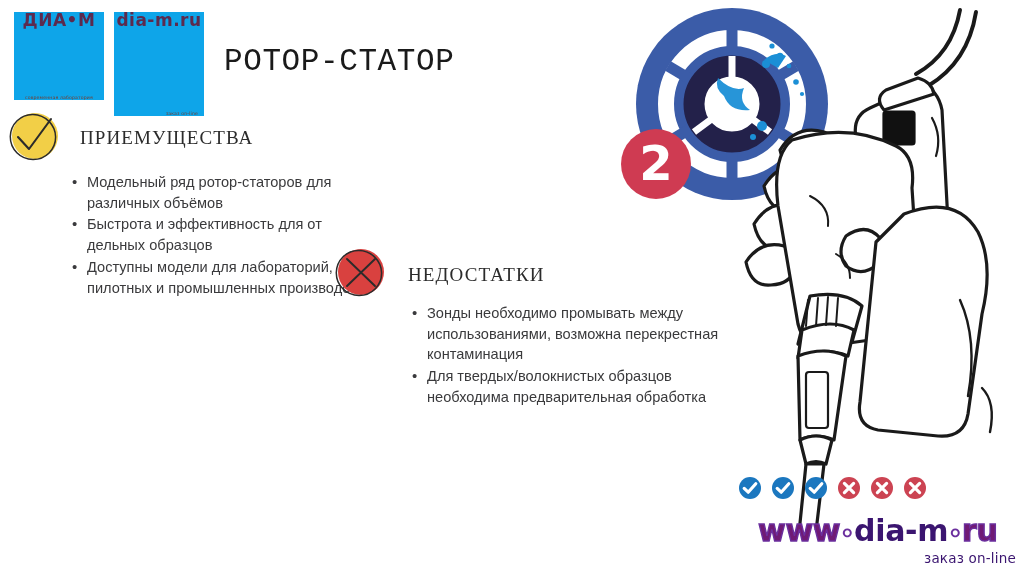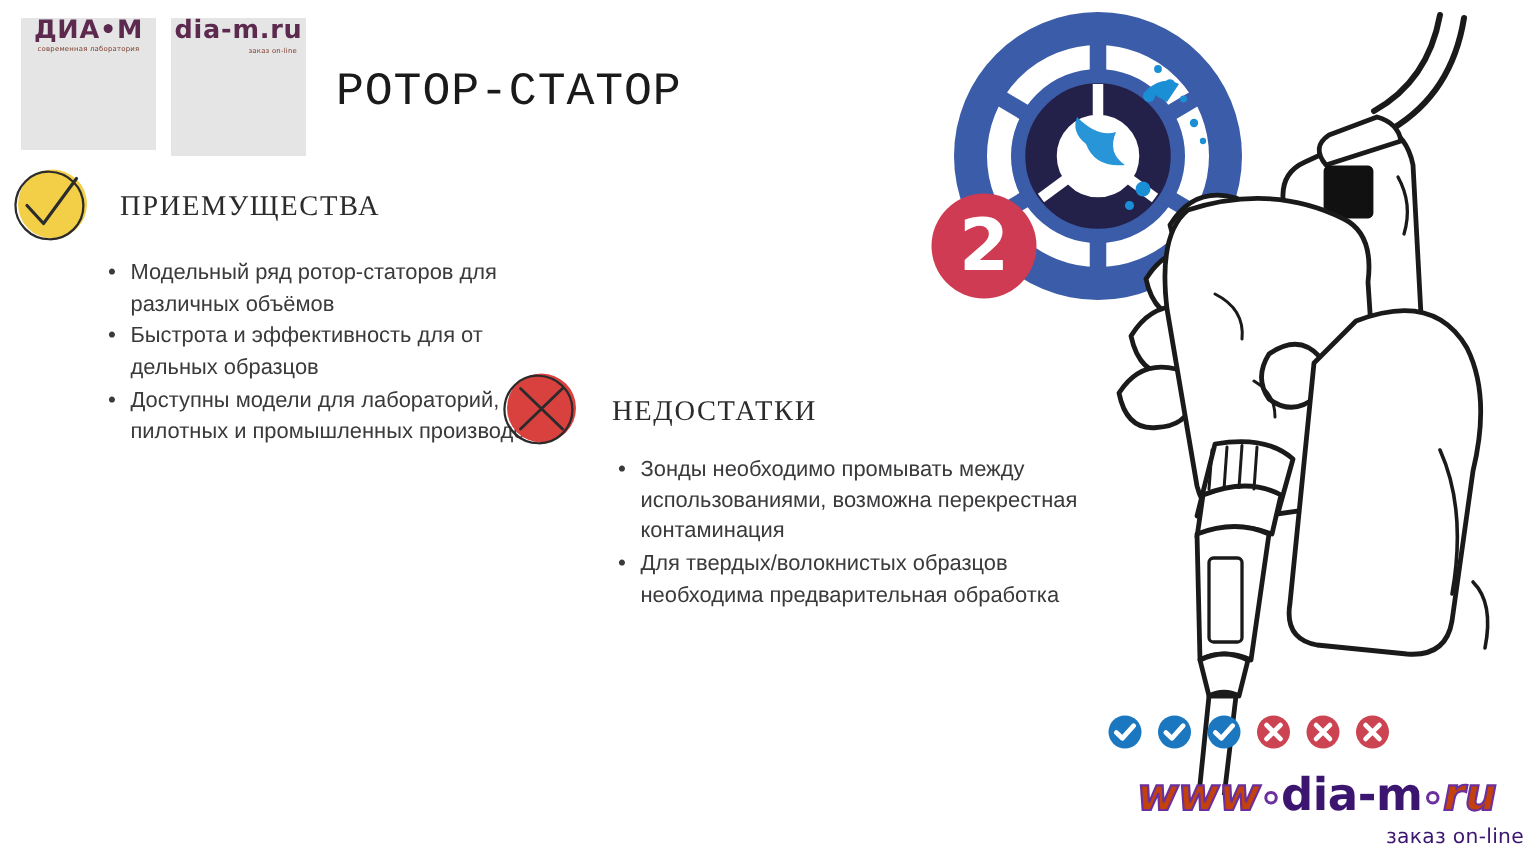--- a/index.html
+++ b/index.html
@@ -8,26 +8,26 @@
     background:#ffffff;
     font-family:"Liberation Sans", sans-serif;
     overflow:hidden;
     position:relative;
   }
   .slide{position:relative;width:1024px;height:576px;background:#fff;overflow:hidden;}
 
   
   .logo-box{
     position:absolute;
-    background:#e5e5e5;
+    background:#0ea5e9;
     display:flex;flex-direction:column;
-    align-items:center;justify-content:flex-start;
+    align-items:center;justify-content:space-between;
   }
   #logo-diam{left:14px;top:12px;width:90px;height:88px;}
-  #logo-diamru{left:114px;top:12px;width:90px;height:92px;}
+  #logo-diamru{left:114px;top:12px;width:90px;height:104px;}
 
   .logo-main{
     font-family:"DejaVu Sans", sans-serif;
     font-weight:bold;
     color:#5c2a4e;
     letter-spacing:.5px;
     line-height:1;
   }
   #logo-diam .logo-main{font-size:17px;}
   #logo-diamru .logo-main{font-size:17px;color:#5c2a4e;}
@@ -114,24 +114,23 @@
   }
   .url-line{
     font-family:"DejaVu Sans", sans-serif;
     font-weight:bold;
     font-size:30px;
     line-height:1;
     white-space:nowrap;
     letter-spacing:-.3px;
   }
   .url-outline{
-    color:#c2410c;
+    color:#701a75;
     -webkit-text-stroke:1.4px #6b2f9e;
     text-shadow:0 0 0 #6b2f9e;
-    font-style:italic;
   }
   .url-solid{color:#3b1570;}
   .url-dot{
     color:#ffffff;
     -webkit-text-stroke:1.2px #6b2f9e;
     font-size:22px;
   }
   #footer-sub{
     font-family:"DejaVu Sans", sans-serif;
     font-size:13.5px;

